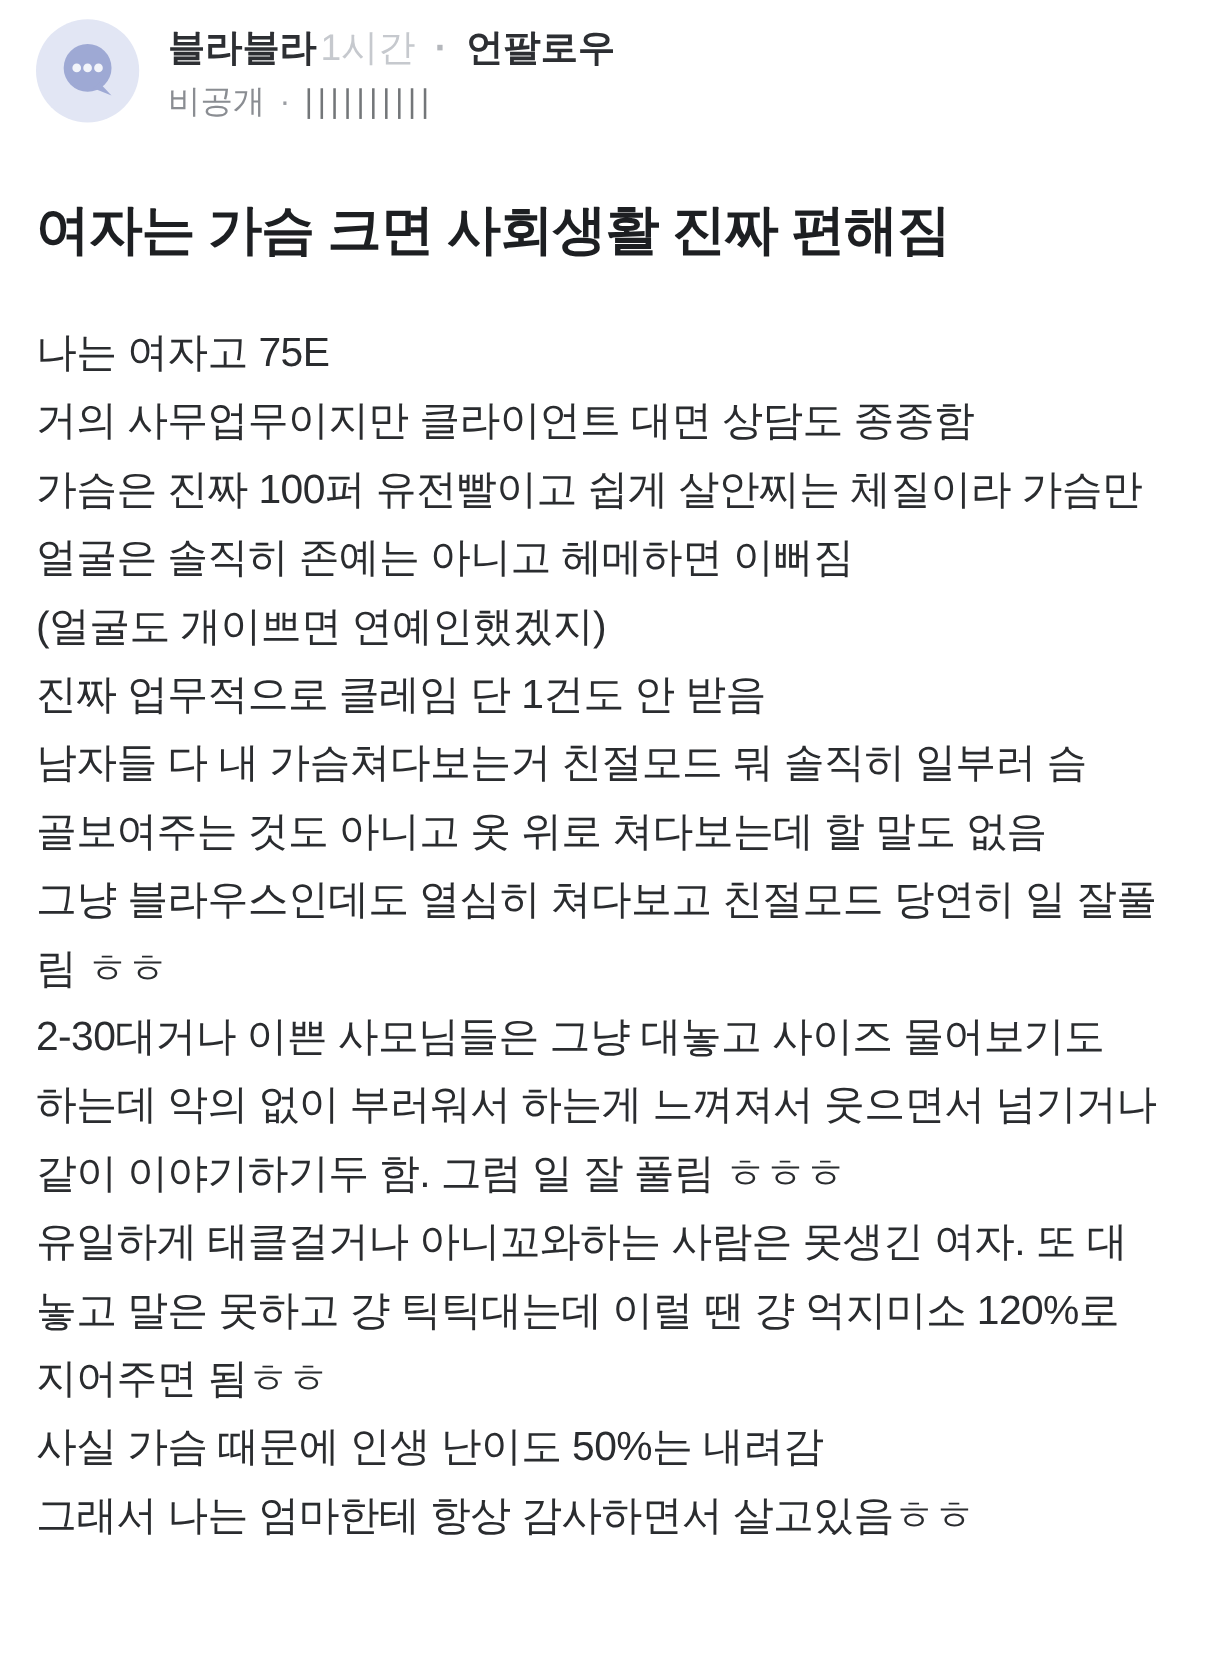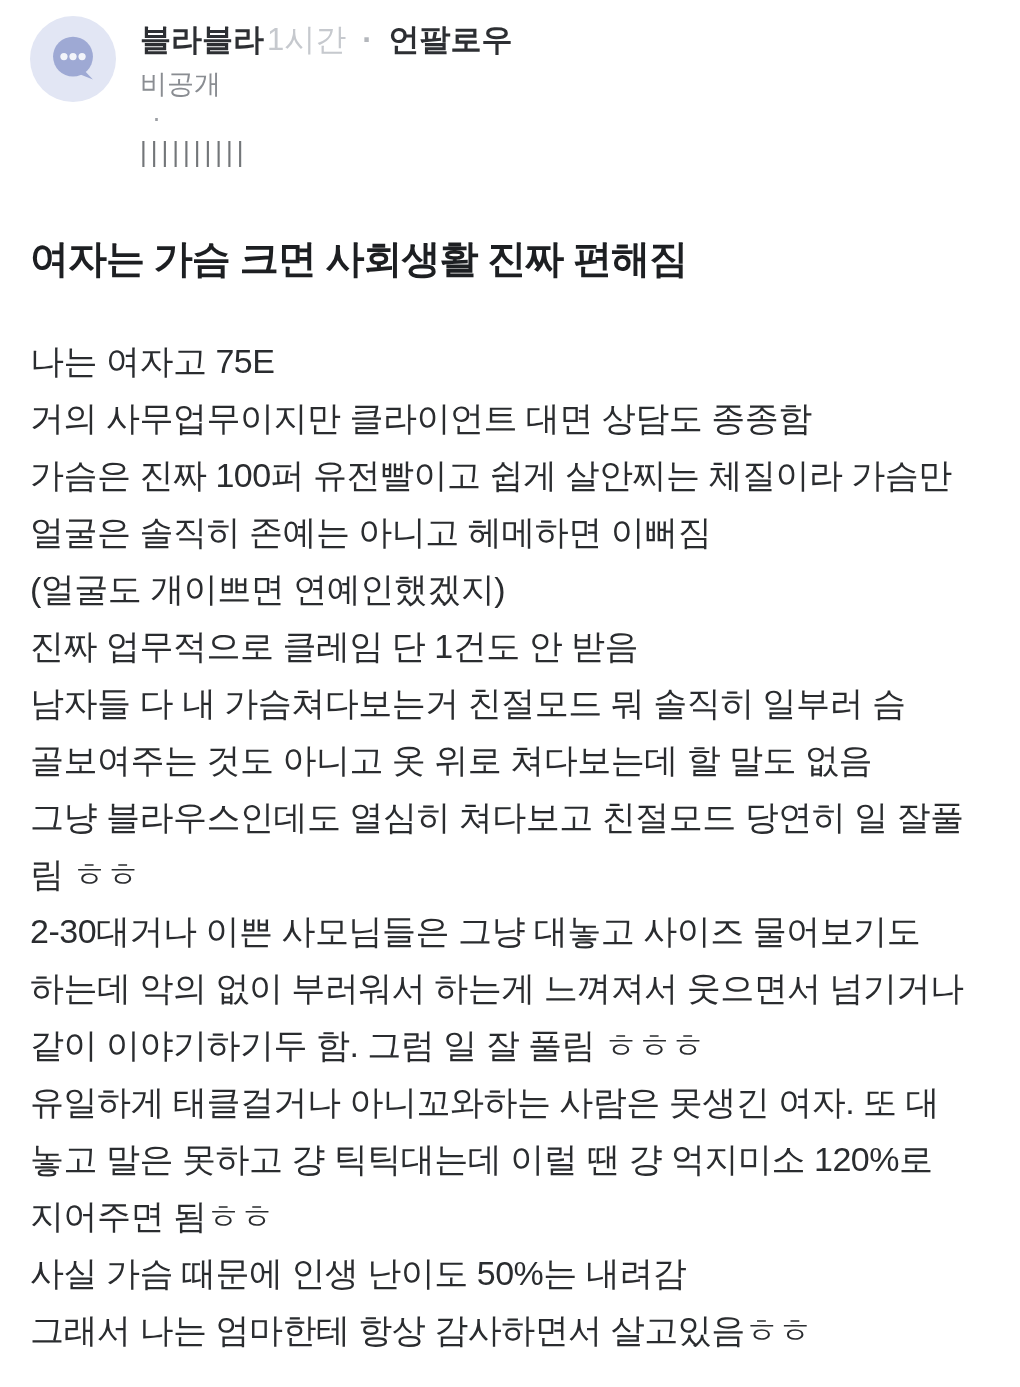--- a/index.html
+++ b/index.html
@@ -65,41 +65,40 @@
     font-weight: 700;
   }
   .unfollow {
     font-weight: 700;
     color: #2d2f33;
     cursor: pointer;
   }
   .row2 {
     margin-top: 7px;
     display: flex;
-    align-items: flex-start;
+    align-items: flex-end;
     font-size: 27px;
     line-height: 34px;
     color: #8a8d92;
     white-space: nowrap;
-    flex-direction: column;
   }
   .dot-sep2 {
     margin: 0 12px;
     color: #9b9ea3;
   }
   .masked {
     color: #737679;
     letter-spacing: 4px;
     font-size: 26px;
     transform: scaleY(1.05);
   }
   
   .post-title {
     margin: 62px 0 0 0;
-    font-size: 39px;
+    font-size: 45px;
     line-height: 56px;
     font-weight: 800;
     letter-spacing: -1px;
     color: #1d1f22;
     white-space: nowrap;
   }
   
   .post-body {
     margin-top: 46px;
   }

